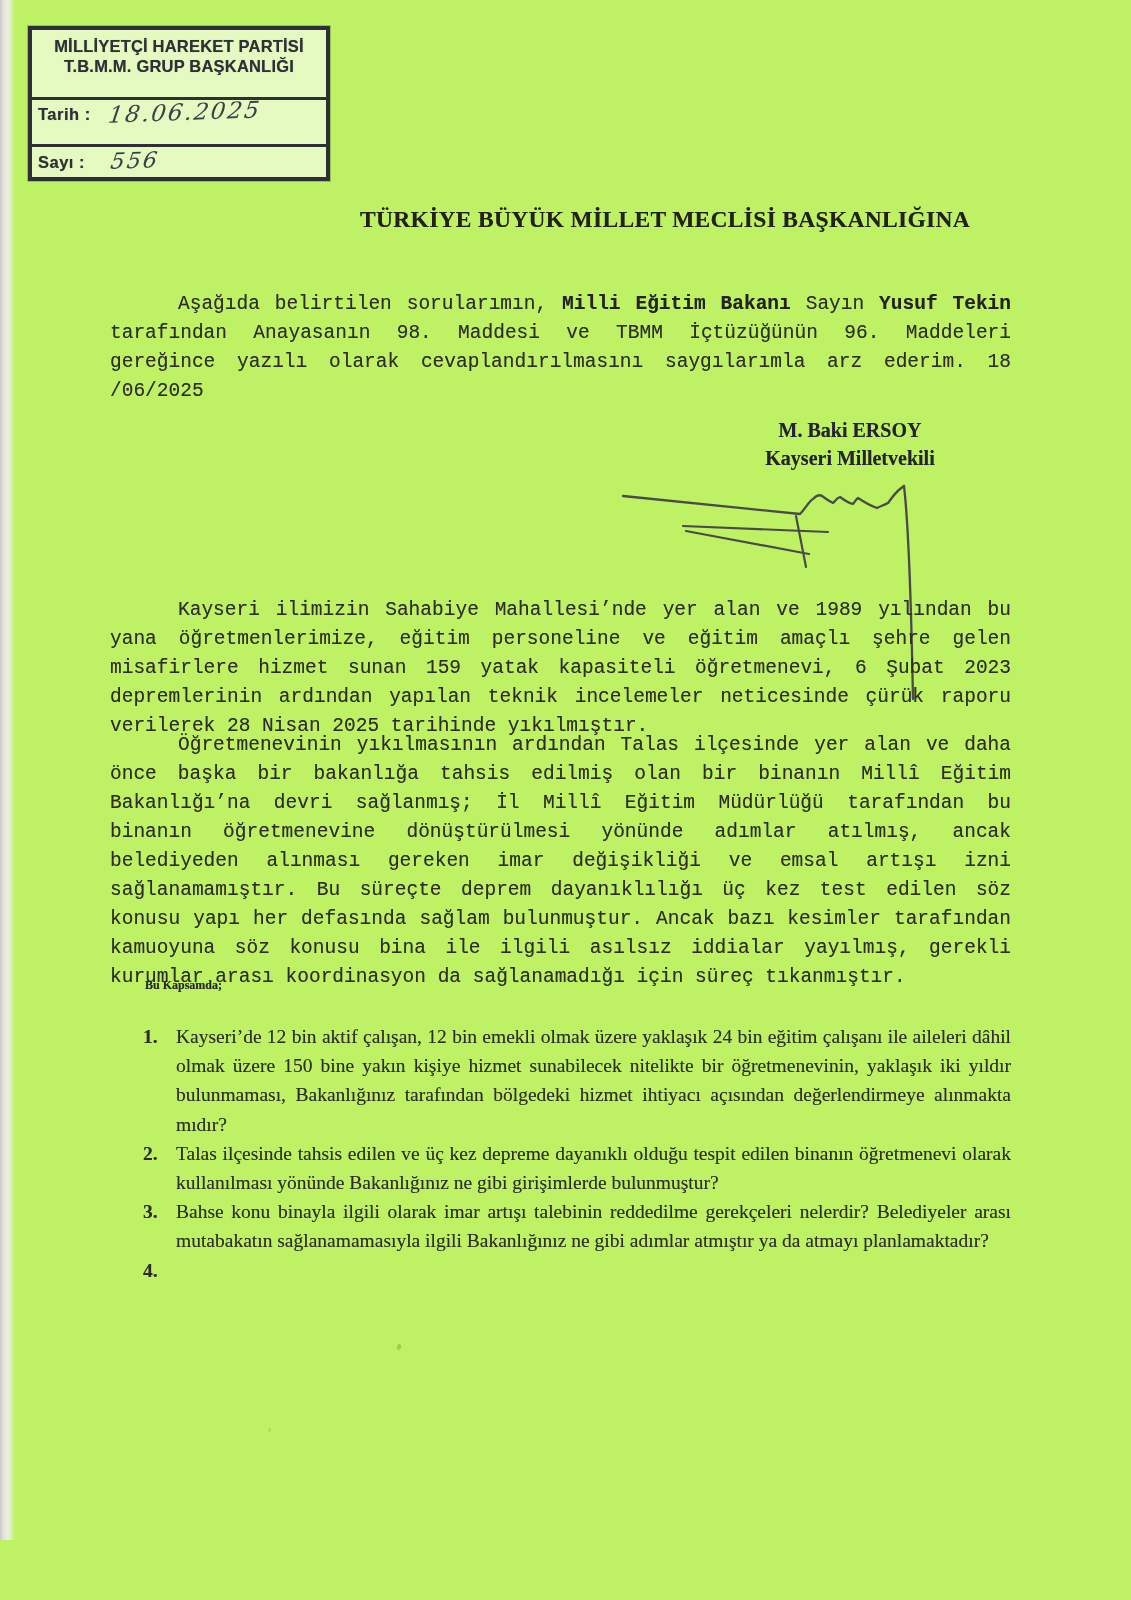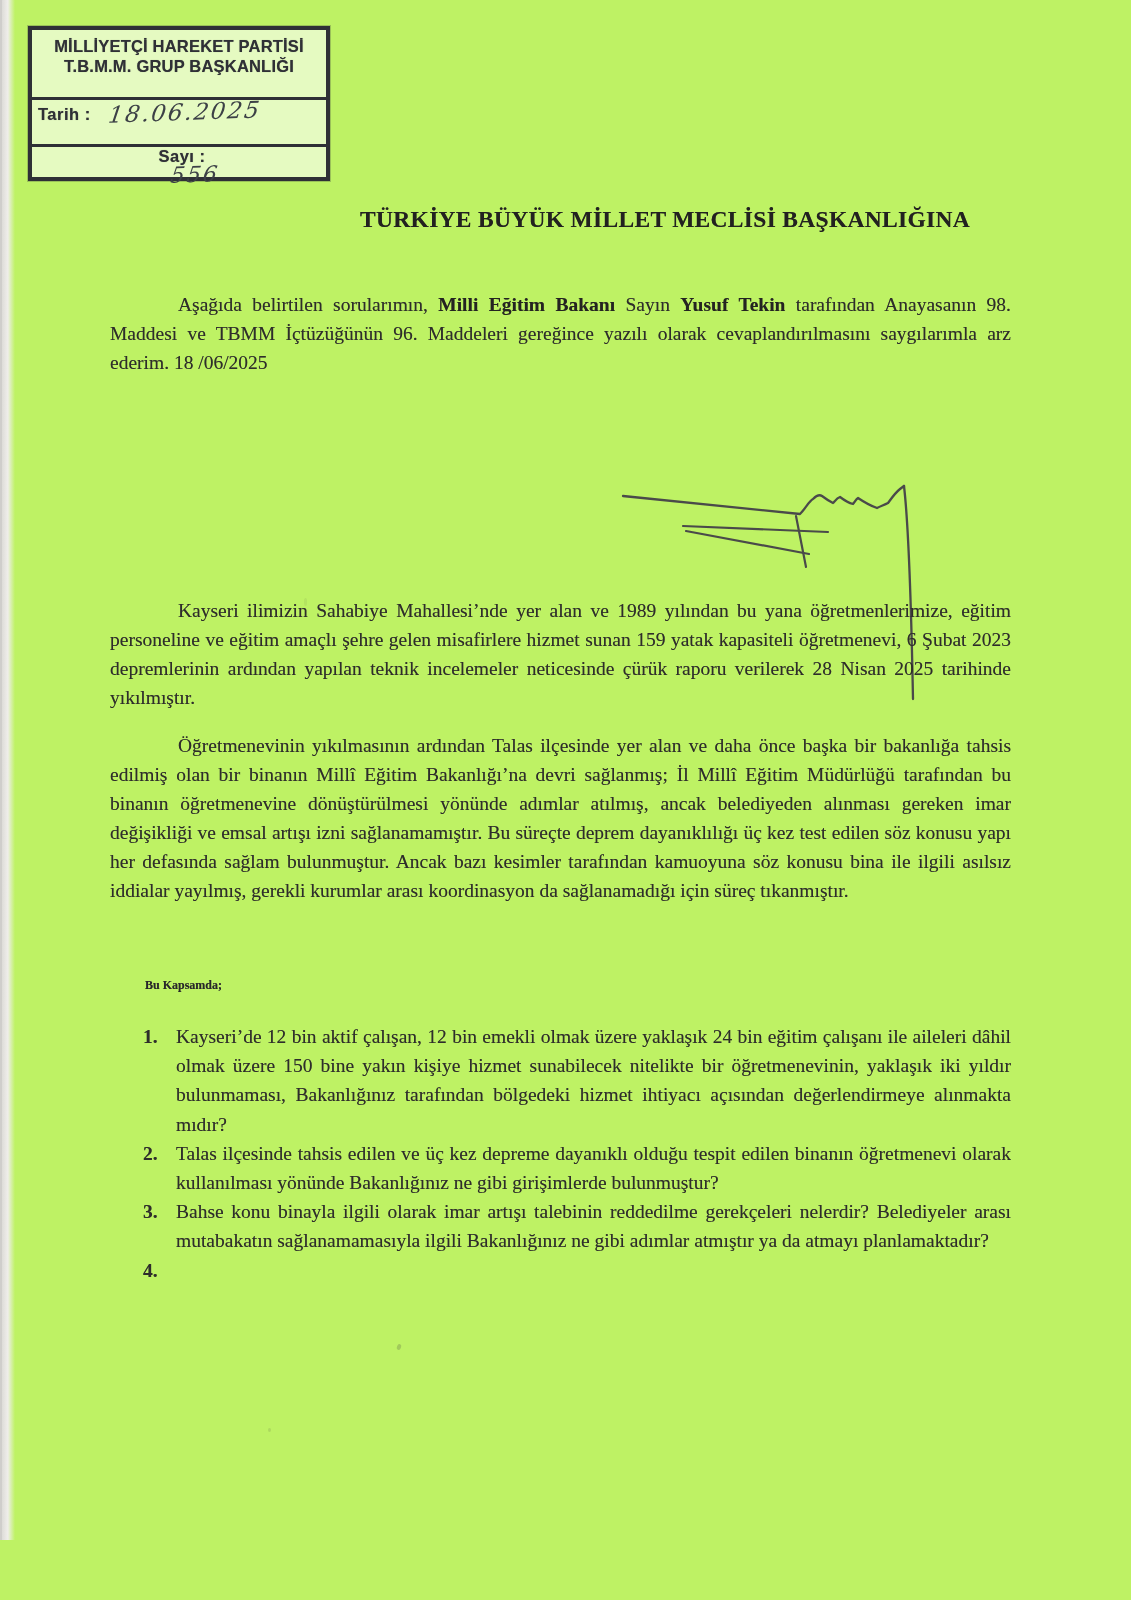--- a/index.html
+++ b/index.html
@@ -35,21 +35,21 @@
   .stamp-header{
     text-align:center;font-weight:bold;font-size:16.5px;line-height:20px;
     padding:6px 2px 5px 2px;letter-spacing:.2px;
     text-shadow:0 0 .7px rgba(47,48,54,.6);
   }
   .stamp-row{
     border-top:3px solid #2f3036;
     height:28px;display:flex;align-items:center;
     padding:0 0 0 6px;position:relative;margin-top:16px;
   }
-  .stamp-row.last{height:30px;flex-direction:column;}
+  .stamp-row.last{height:30px;}
   .stamp-label{
     font-weight:bold;font-size:16.5px;letter-spacing:.5px;
     text-shadow:0 0 .7px rgba(47,48,54,.6);
   }
   .stamp-hand{
     font-family:"DejaVu Serif",serif;font-style:italic;
     font-size:23px;color:#3c4046;letter-spacing:2px;
     transform:skewX(-10deg) rotate(-2deg);
     margin-left:18px;margin-top:-4px;white-space:nowrap;
   }
@@ -60,21 +60,21 @@
     position:absolute;left:90px;top:206px;width:880px;margin:0;
     text-align:right;font-size:23.5px;font-weight:bold;
     letter-spacing:.3px;color:#222120;
     text-shadow:0 0 .6px rgba(30,30,30,.55);
   }
   .bodytext{
     position:absolute;left:110px;width:901px;margin:0;
     font-size:19.5px;line-height:29px;text-align:justify;
     text-shadow:0 0 .6px rgba(46,45,43,.45);
   }
-  .indent{text-indent:68px;}
+  .indent{text-indent:68px;font-family:Liberation Mono, monospace;}
   .intro{top:290px;}
   .p2{top:596px;}
   .p3{top:731px;}
   .sig-block{
     position:absolute;left:750px;top:416px;width:200px;
     text-align:center;font-weight:bold;font-size:20px;line-height:28px;
     color:#24232f;text-shadow:0 0 .6px rgba(36,35,47,.5);
   }
   .signature-svg{position:absolute;left:610px;top:468px;}
   .section-heading{
@@ -116,20 +116,24 @@
     <div class="stamp-row last">
       <span class="stamp-label">Sayı :</span>
       <span class="stamp-hand">556</span>
     </div>
   </div>
 
   <h1 class="title">TÜRKİYE BÜYÜK MİLLET MECLİSİ BAŞKANLIĞINA</h1>
 
   <p class="bodytext indent intro"><span>Aşağıda belirtilen sorularımın, </span><b>Milli Eğitim Bakanı</b><span> Sayın </span><b>Yusuf Tekin</b><span> tarafından Anayasanın 98. Maddesi ve TBMM İçtüzüğünün 96. Maddeleri gereğince yazılı olarak cevaplandırılmasını saygılarımla arz ederim. 18 /06/2025</span></p>
 
+  <div class="sig-block">
+    <div>M. Baki ERSOY</div>
+    <div>Kayseri Milletvekili</div>
+  </div>
 
   <svg class="signature-svg" width="315" height="238" viewBox="0 0 315 238" fill="none">
     <path d="M13,28 L190,46 C196,40 199,33 203,31 C206,28 209,26 212,28 C216,31 219,33 223,35 C225,33 227,30 230,29 C234,32 239,35 243,36 C245,34 246,31 248,30 C254,34 261,38 267,40 C271,38 274,37 278,35 C281,31 285,25 290,21 L294,18" stroke="#4a4a4a" stroke-width="2.3" stroke-linecap="round" stroke-linejoin="round"></path>
     <path d="M294,18 C298,52 301,125 303,231" stroke="#4a4a4a" stroke-width="2.3" stroke-linecap="round"></path>
     <path d="M73,58 L218,64" stroke="#4a4a4a" stroke-width="2.2" stroke-linecap="round"></path>
     <path d="M76,63 L199,86" stroke="#4a4a4a" stroke-width="2.2" stroke-linecap="round"></path>
     <path d="M186,48 L196,99" stroke="#4a4a4a" stroke-width="2.2" stroke-linecap="round"></path>
   </svg>
 
   <p class="bodytext indent p2">Kayseri ilimizin Sahabiye Mahallesi’nde yer alan ve 1989 yılından bu yana öğretmenlerimize, eğitim personeline ve eğitim amaçlı şehre gelen misafirlere hizmet sunan 159 yatak kapasiteli öğretmenevi, 6 Şubat 2023 depremlerinin ardından yapılan teknik incelemeler neticesinde çürük raporu verilerek 28 Nisan 2025 tarihinde yıkılmıştır.</p>

